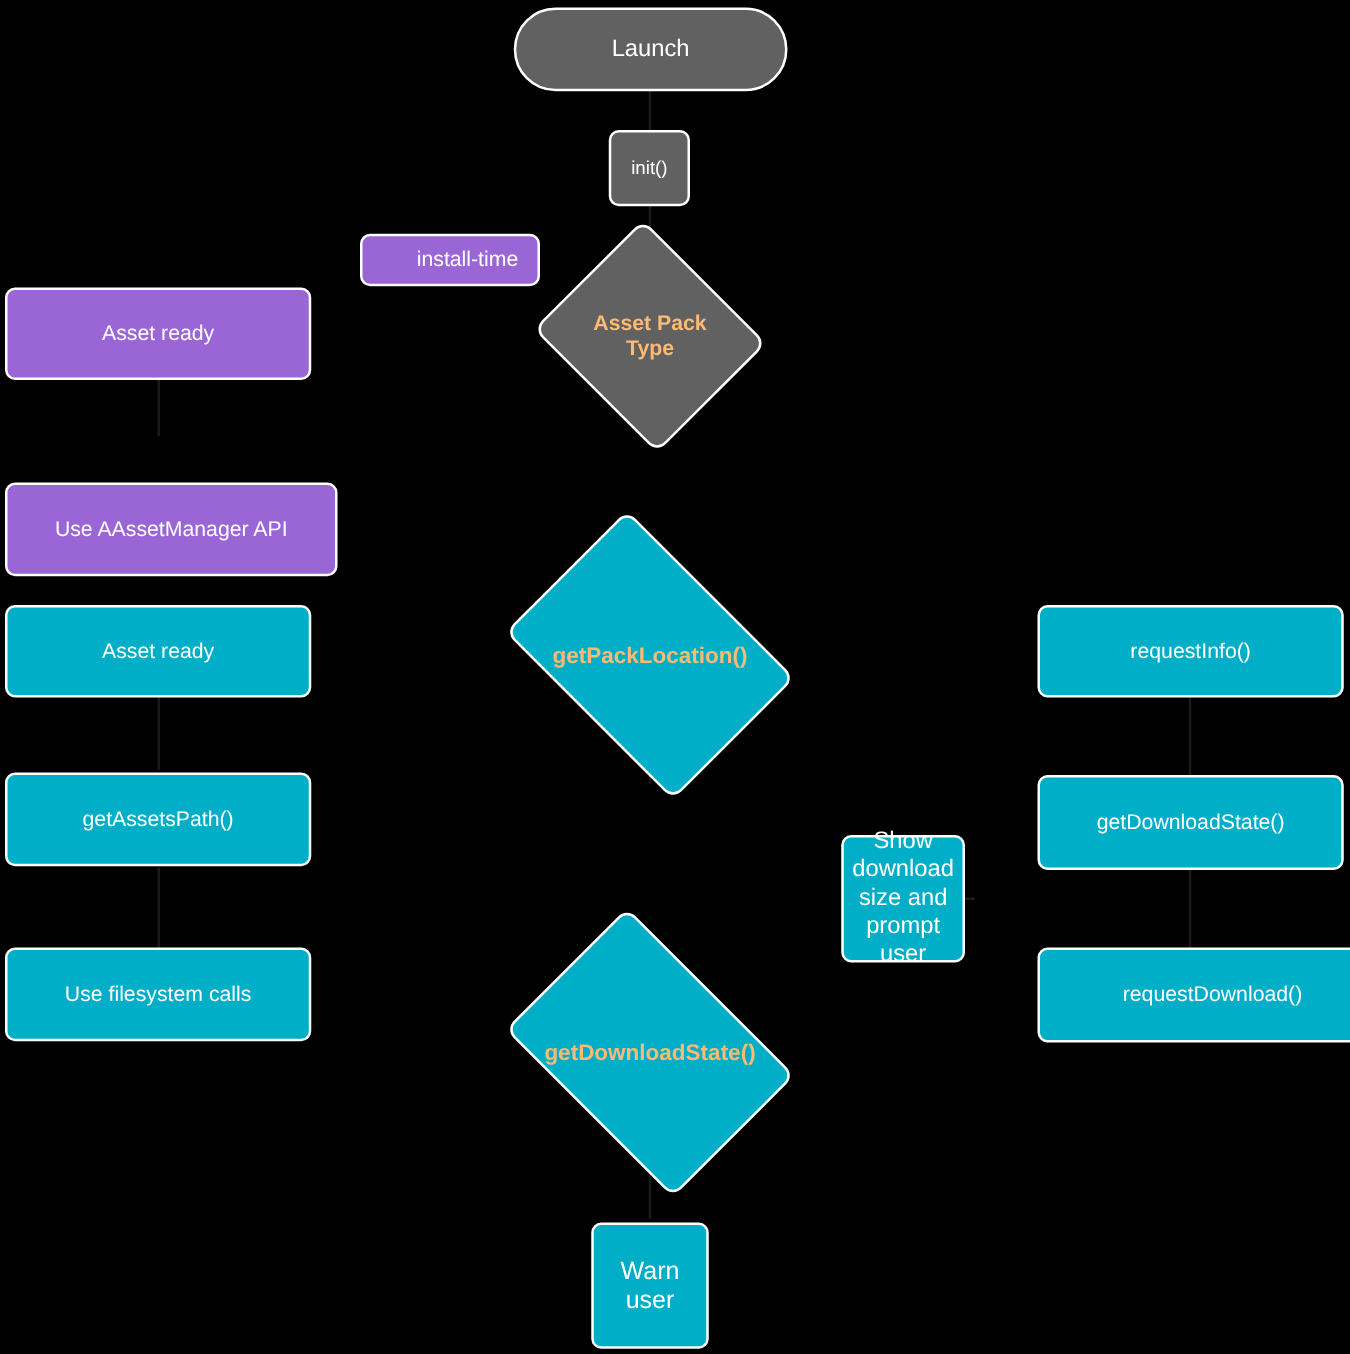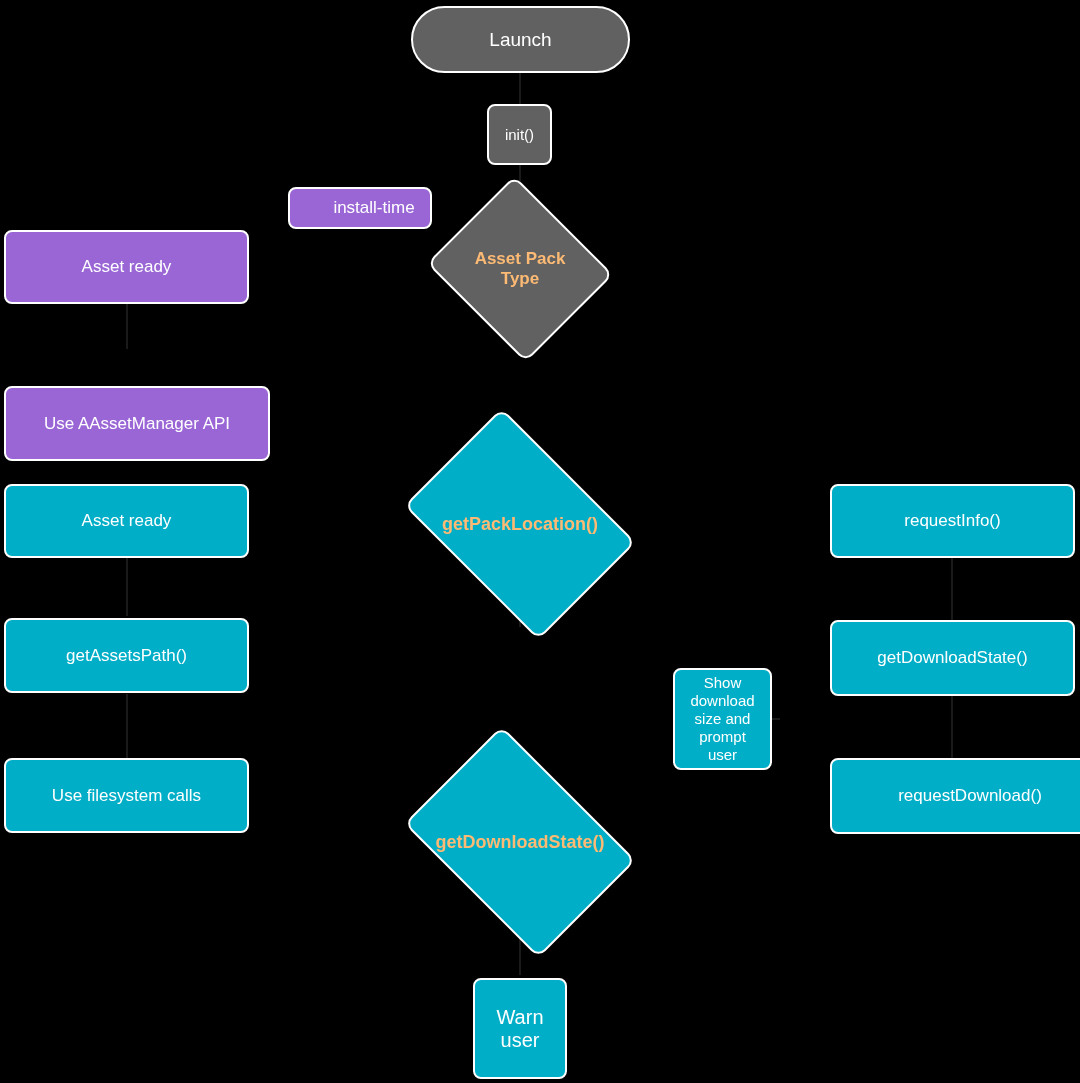--- a/index.html
+++ b/index.html
@@ -140,21 +140,21 @@
   </div>
 
   <div class="node rounded teal" style="left:830px; top:620px; width:245px; height:76px; font-size:17px;">
     <span>getDownloadState()</span>
   </div>
 
   <div class="node rounded teal" style="left:830px; top:758px; width:280px; height:76px; font-size:17px;">
     <span>requestDownload()</span>
   </div>
 
-  <div class="node rounded teal" style="left:673px; top:668px; width:99px; height:102px; font-size:15px; line-height:1.2;">
+  <div class="node rounded teal" style="left:673px; top:668px; width:99px; height:102px; font-size:19px; line-height:1.2;">
     <span>Show
 download
 size and
 prompt
 user</span>
   </div>
 
   <div class="diamond-wrap" style="left:425px; top:773px; width:190px; height:138px;">
     <div class="diamond-shape teal"></div>
     <div class="diamond-label" style="font-size:18px; width:230px;">getDownloadState()</div>

